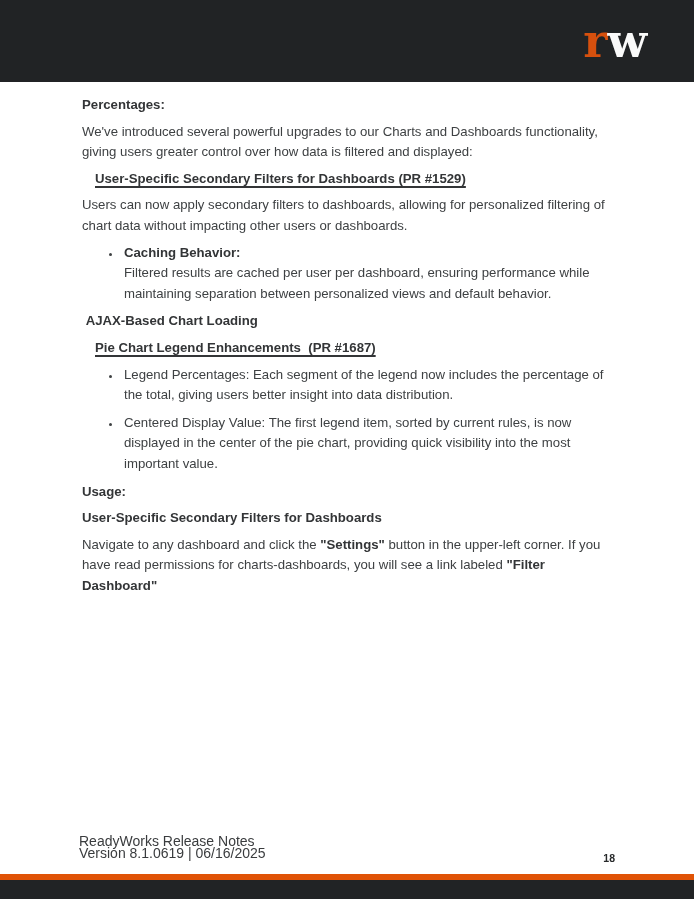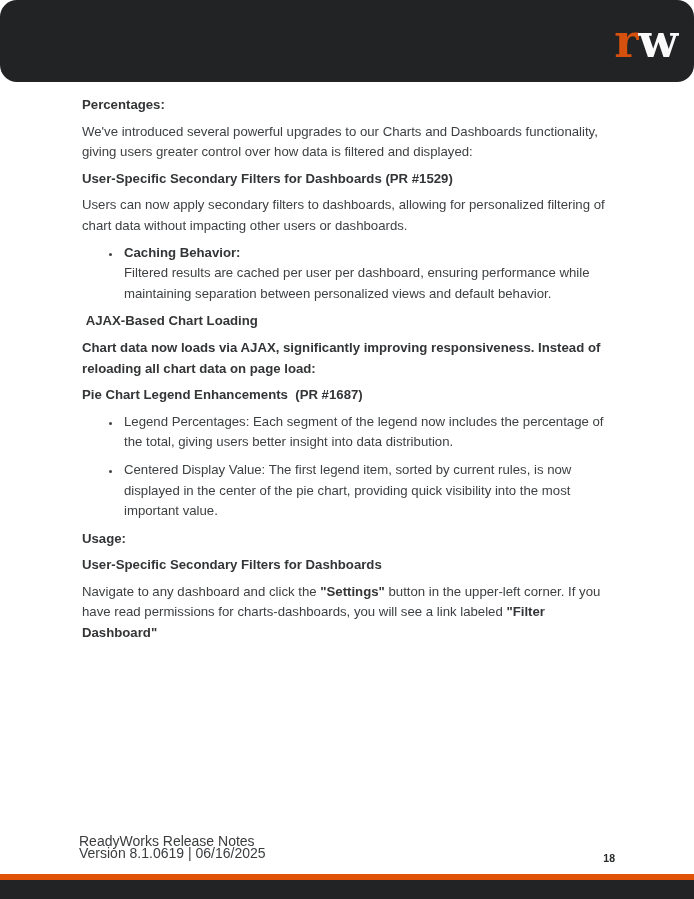--- a/index.html
+++ b/index.html
@@ -17,22 +17,21 @@
 
   
   .header {
     position: absolute;
     top: 0; left: 0; right: 0;
     height: 82px;
     background: #212325;
     display: flex;
     align-items: center;
     justify-content: flex-end;
-    padding-right: 16px;
-    border-radius: 17px;
+    padding-right: 47px;
   }
   .logo {
     font-family: "DejaVu Serif", serif;
     font-weight: 700;
     font-size: 46px;
     line-height: 1;
     letter-spacing: 0px;
   }
   .logo .logo-r { color: #d6500e; }
   .logo .logo-w { color: #fafafa; }
@@ -46,22 +45,24 @@
     line-height: 20.6px;
     color: #3e4143;
   }
   .block { margin-bottom: 6px; }
   .heading {
     font-weight: 700;
     color: #333537;
     white-space: pre-wrap;
   }
   .h-underline {
+    text-decoration: underline;
     text-underline-offset: 2.5px;
     text-decoration-thickness: 1.5px;
+    margin-left: 13px;
   }
   .bold { font-weight: 700; color: #333537; }
   .para-bold { font-weight: 700; color: #333537; }
 
   ul.bullets {
     margin: 0 0 7px 0;
     padding-left: 40px;
     list-style: disc;
   }
   ul.bullets li {
@@ -128,21 +129,20 @@
     <div class="block heading h-underline">User-Specific Secondary Filters for Dashboards (PR #1529)</div>
 
     <div class="block">Users can now apply secondary filters to dashboards, allowing for personalized filtering of chart data without impacting other users or dashboards.</div>
 
     <ul class="bullets">
       <li><span class="bold">Caching Behavior:</span><br><span>Filtered results are cached per user per dashboard, ensuring performance while maintaining separation between personalized views and default behavior.</span></li>
     </ul>
 
     <div class="block heading"> AJAX-Based Chart Loading</div>
 
-    <div class="block para-bold">Chart data now loads via AJAX, significantly improving responsiveness. Instead of reloading all chart data on page load:</div>
 
 
     <div class="block heading h-underline">Pie Chart Legend Enhancements  (PR #1687)</div>
 
     <ul class="bullets">
       <li>Legend Percentages: Each segment of the legend now includes the percentage of the total, giving users better insight into data distribution.</li>
       <li>Centered Display Value: The first legend item, sorted by current rules, is now displayed in the center of the pie chart, providing quick visibility into the most important value.</li>
     </ul>
 
     <div class="block heading">Usage:</div>

